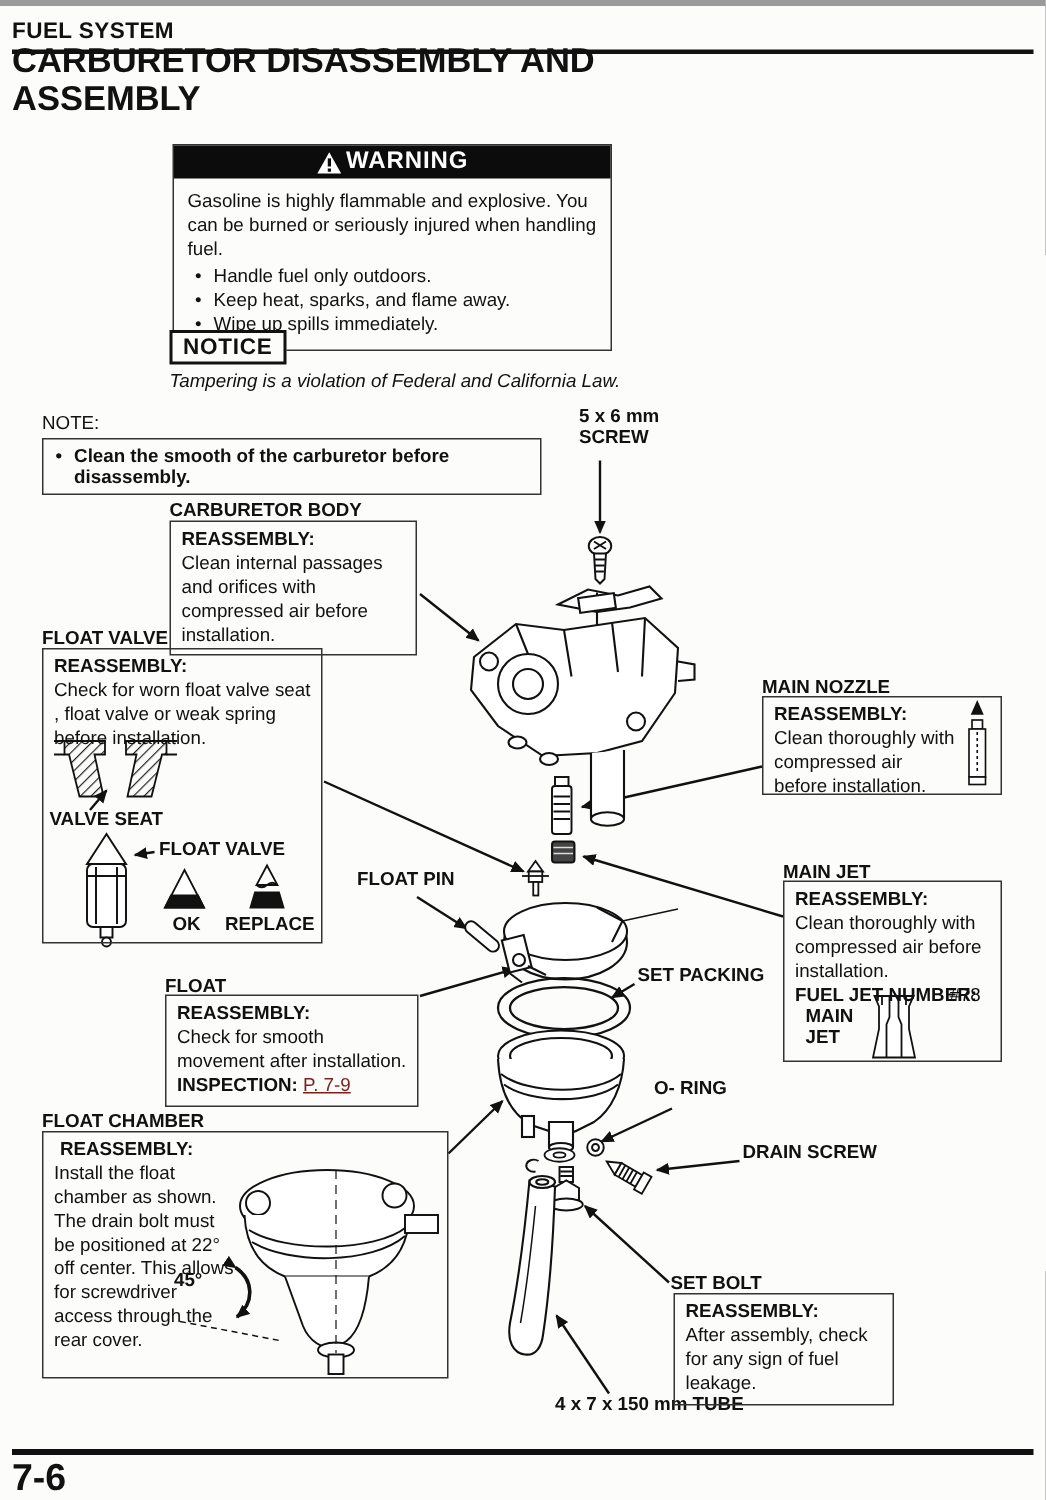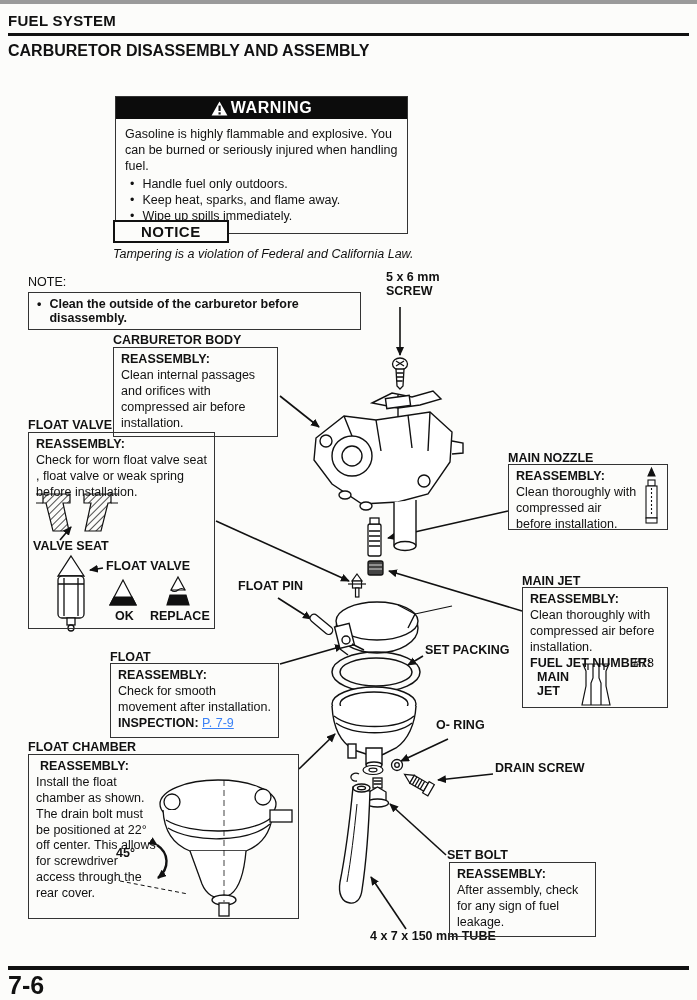--- a/index.html
+++ b/index.html
@@ -4,47 +4,47 @@
 <style>
   * { margin:0; padding:0; box-sizing:border-box; }
   html,body { background:#9a9a9a; }
   .page { position:relative; width:697px; height:1000px; margin:4px auto;
           background:#fcfcfa; color:#111;
           font-family:"Liberation Sans", sans-serif; overflow:hidden;text-decoration:underline; }
   .art { position:absolute; left:0; top:0; }
 
   .chapter { position:absolute; left:8px; top:8px; font-size:15px; font-weight:bold; letter-spacing:.3px; }
   .rule    { position:absolute; left:8px; right:8px; height:3px; background:#111; }
-  .title   { position:absolute; left:8px; top:38px; width:450px; font-size:16px; line-height:1.1; font-weight:bold; }
+  .title   { position:absolute; left:8px; top:24px; width:450px; font-size:23px; line-height:1.1; font-weight:bold; }
 
   .warning { position:absolute; left:115px; top:92px; width:293px; border:1.5px solid #333; background:#fcfcfa; }
   .warn-head { background:#0c0c0c; color:#ffffff; font-weight:bold; font-size:16px; letter-spacing:.6px;
                display:flex; align-items:center; justify-content:center; gap:3px; padding:2px 0; }
   .warn-body { padding:7px 9px 9px; font-size:12.5px; line-height:1.28; }
   .warn-body p { margin-bottom:2px; }
   .bullet { display:flex; gap:8px; padding-left:5px; }
   .bullet::before { content:"•"; }
 
   .notice-tag  { position:absolute; left:113px; top:216px; border:2px solid #111; font-weight:bold;
-                 font-size:15px; padding:1px 26px; letter-spacing:.5px; background:#fcfcfa; }
+                 font-size:15px; padding:1px 7px; letter-spacing:.5px; background:#fcfcfa; }
   .notice-text { position:absolute; left:113px; top:243px; font-size:12.5px; font-style:italic; white-space:nowrap; }
 
   .note-label { position:absolute; left:28px; top:271px; font-size:12.5px; }
   .note-box   { position:absolute; left:28px; top:288px; width:333px; border:1.4px solid #333;
                 padding:4px 8px; font-size:12.5px; font-weight:bold; display:flex; gap:8px; }
   .note-box::before { content:"•"; }
 
   .plabel { position:absolute; font-size:12.5px; font-weight:bold; line-height:1.15; white-space:nowrap; }
   .plabel.wrap { white-space:normal; }
 
   .co-title { position:absolute; font-size:12.5px; font-weight:bold; white-space:nowrap; }
   .co-box   { position:absolute; border:1.4px solid #333; padding:4px 7px 5px; font-size:12.5px; line-height:1.27; }
   .co-head  { font-weight:bold; display:block; }
   .co-head-inline { font-weight:bold; }
-  .ref { text-decoration:underline; color:#3b82f6; cursor:pointer; }
+  .ref { text-decoration:underline; color:#7f1d1d; cursor:pointer; }
 
   .footer-rule { position:absolute; left:8px; right:8px; top:962px; height:4px; background:#111; }
   .page-num    { position:absolute; left:8px; top:967px; font-size:25px; font-weight:bold; }
 </style>
 </head>
 <body>
 
 <div class="page">
 
   <svg class="art" width="697" height="1000" viewBox="0 0 697 1000">
@@ -258,21 +258,21 @@
           <span>Wipe up spills immediately.</span>
         </div>
     </div>
   </section>
 
   <div class="notice-tag">NOTICE</div>
   <div class="notice-text">Tampering is a violation of Federal and California Law.</div>
 
   <div class="note-label">NOTE:</div>
   <div class="note-box">
-      <span>Clean the outside of the carburetor before disassembly.</span>
+      <span>Clean the smooth of the carburetor before disassembly.</span>
     </div>
 
   <div class="plabel wrap" style="left:386px;top:266px;width:74px">5 x 6 mm SCREW</div>
   <div class="plabel" style="left:238px;top:575px">FLOAT PIN</div>
   <div class="plabel" style="left:425px;top:639px">SET PACKING</div>
   <div class="plabel" style="left:436px;top:714px">O- RING</div>
   <div class="plabel" style="left:495px;top:757px">DRAIN SCREW</div>
   <div class="plabel" style="left:370px;top:925px">4 x 7 x 150 mm TUBE</div>
 
   <div class="co-title" style="left:113px;top:329px">CARBURETOR BODY</div>

